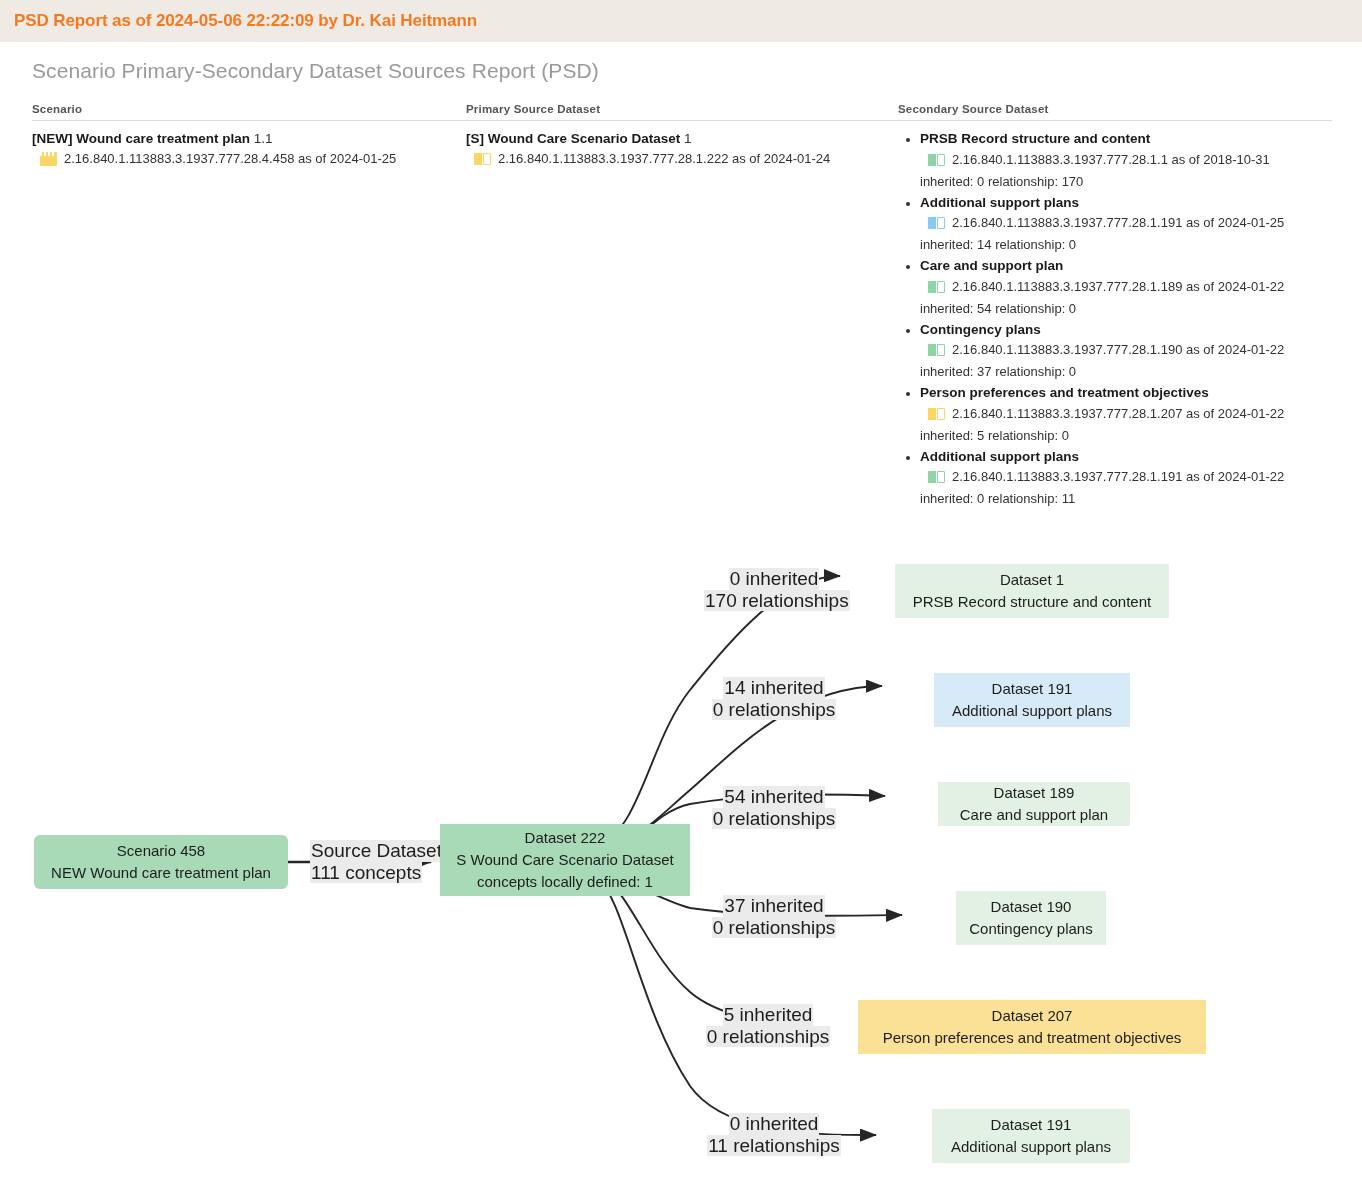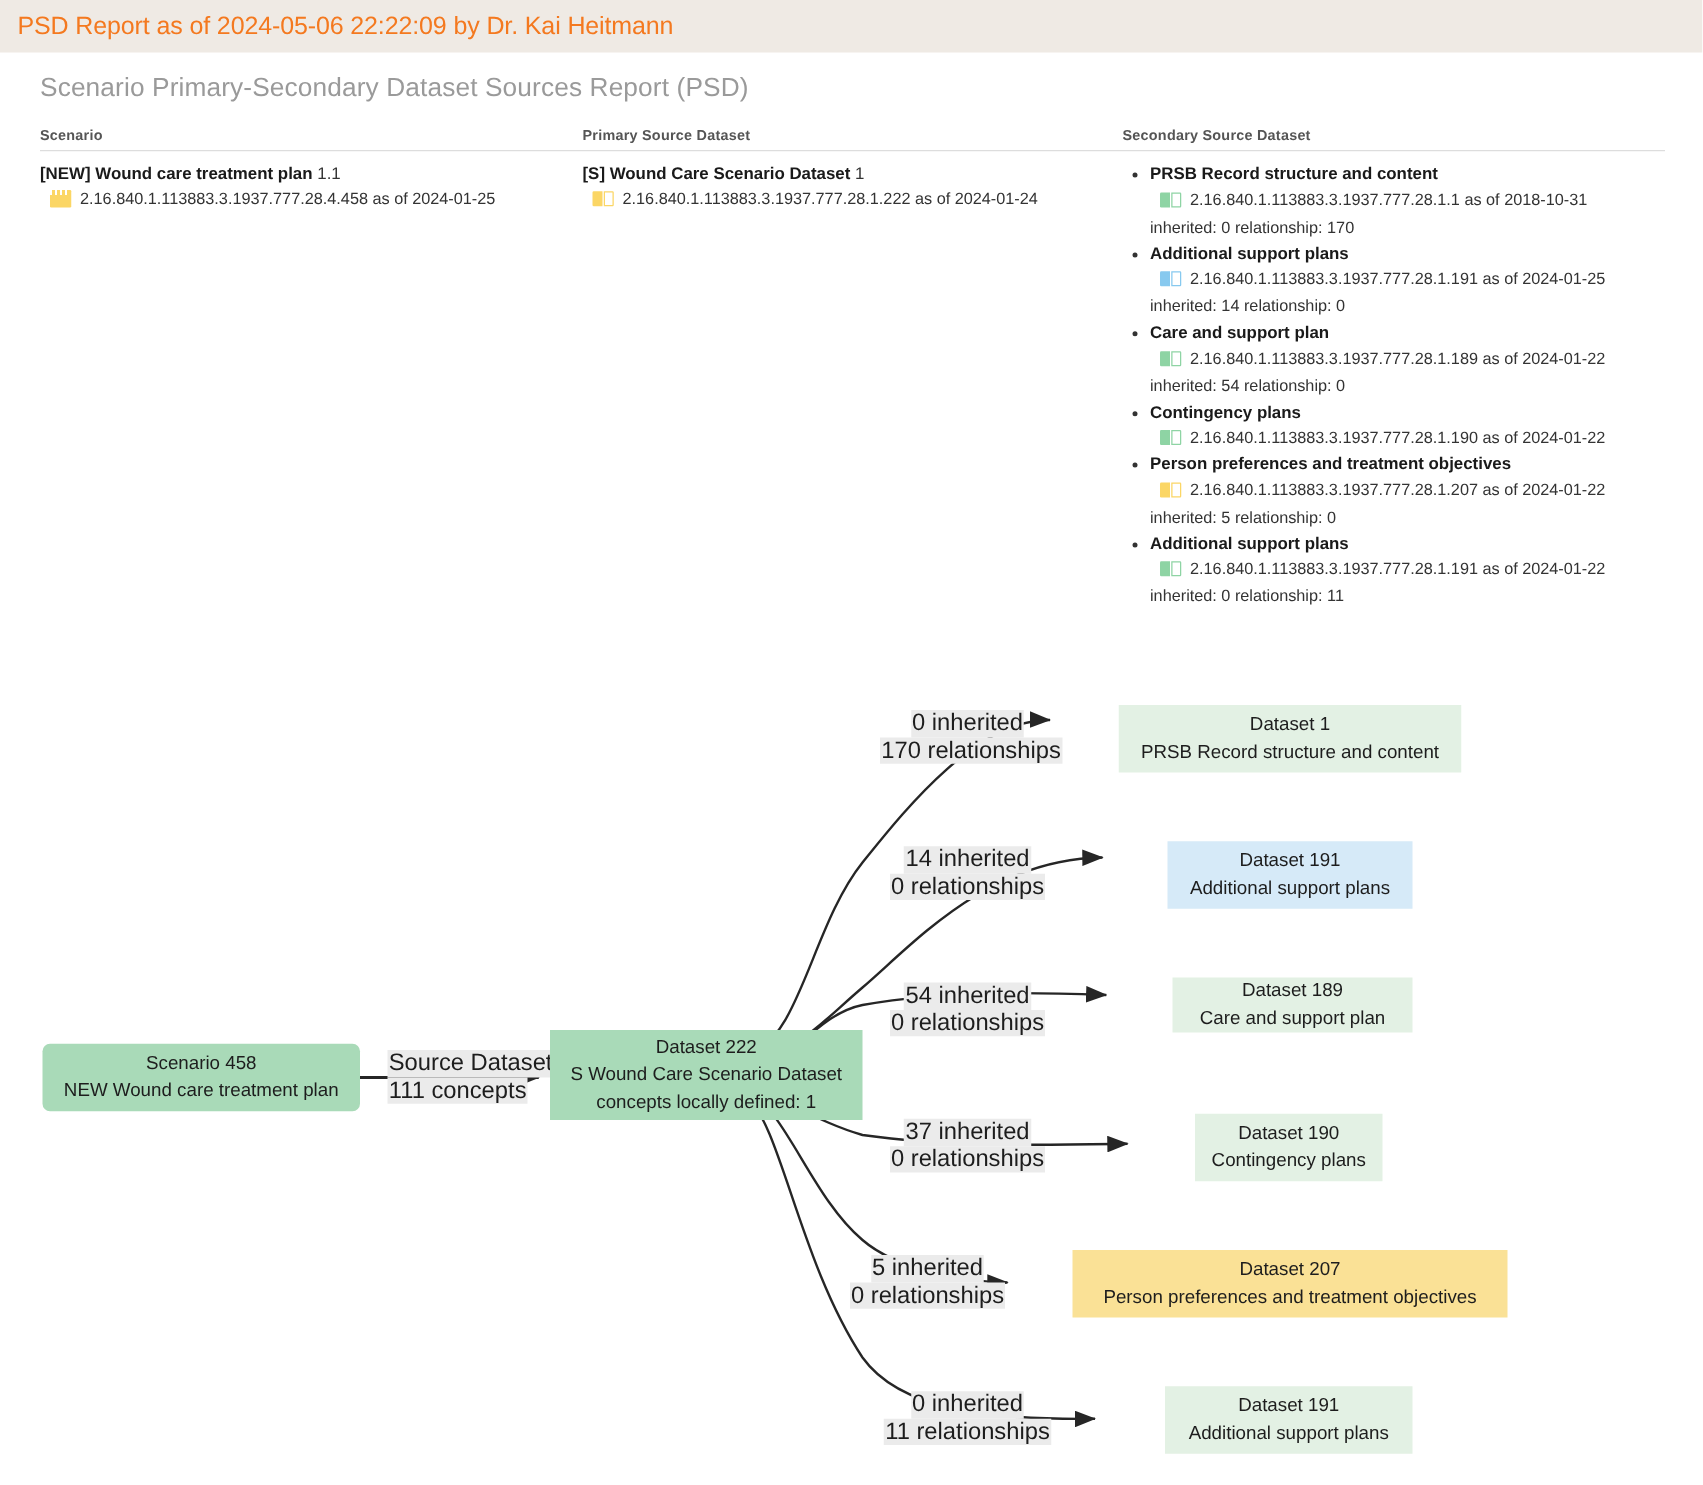--- a/index.html
+++ b/index.html
@@ -17,22 +17,22 @@
   
   #title-bar {
     height: 42px;
     background: #efeae4;
     display: flex;
     align-items: center;
     padding-left: 14px;
   }
   #title-bar .title-text {
     color: #f4791f;
-    font-weight: normal;
-    font-size: 20px;
+    font-weight: bold;
+    font-size: 17px;
     letter-spacing: -0.1px;
   }
 
   
   #report-heading {
     color: #9a9a9a;
     font-size: 21px;
     padding: 17px 0 0 32px;
     font-weight: normal;
     letter-spacing: 0.1px;
@@ -250,20 +250,21 @@
 
         <li>
           <div class="sec-name">Contingency plans</div>
           <div class="oid-line">
             <span class="icon-book green">
                 <span class="bk-left"></span>
                 <span class="bk-right"></span>
               </span>
             <span class="oid-text">2.16.840.1.113883.3.1937.777.28.1.190 as of 2024-01-22</span>
           </div>
+          <div class="sec-counts">inherited: 37 relationship: 0</div>
         </li>
 
         <li>
           <div class="sec-name">Person preferences and treatment objectives</div>
           <div class="oid-line">
             <span class="icon-book yellow">
                 <span class="bk-left"></span>
                 <span class="bk-right"></span>
               </span>
             <span class="oid-text">2.16.840.1.113883.3.1937.777.28.1.207 as of 2024-01-22</span>
@@ -359,21 +360,21 @@
 
   <div class="edge-label" style="left:704px; top:355px; width:140px;">
     <div><span>37 inherited</span></div>
     <div><span>0 relationships</span></div>
   </div>
   <div class="node node-green-light" style="left:956px; top:351px; width:150px; height:54px;">
     <div>Dataset 190</div>
     <div>Contingency plans</div>
   </div>
 
-  <div class="edge-label" style="left:672px; top:464px; width:140px;">
+  <div class="edge-label" style="left:698px; top:464px; width:140px;">
     <div><span>5 inherited</span></div>
     <div><span>0 relationships</span></div>
   </div>
   <div class="node node-yellow" style="left:858px; top:460px; width:348px; height:54px;">
     <div>Dataset 207</div>
     <div>Person preferences and treatment objectives</div>
   </div>
 
   <div class="edge-label" style="left:704px; top:573px; width:140px;">
     <div><span>0 inherited</span></div>

